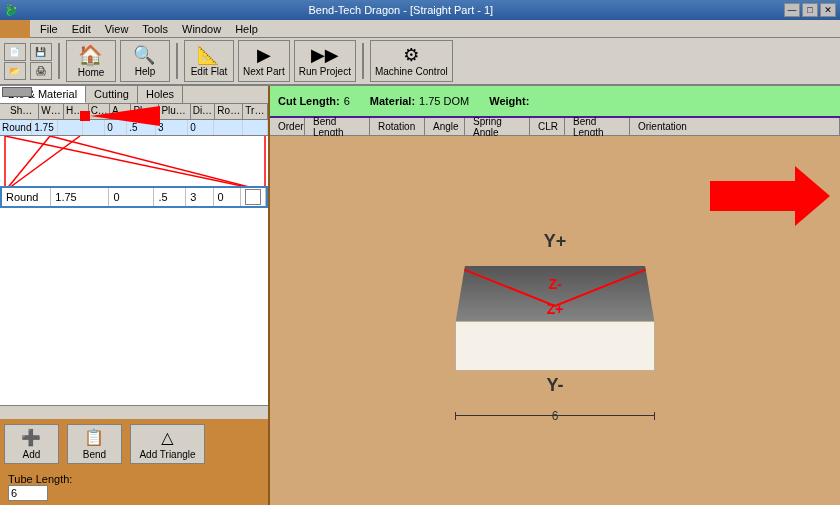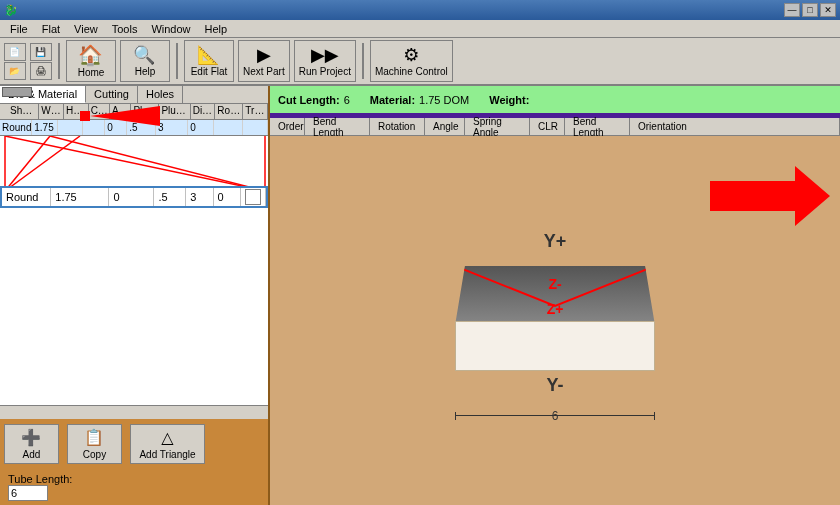--- a/index.html
+++ b/index.html
@@ -27,20 +27,21 @@
 
     
     #menubar {
       background: #d4d0c8;
       height: 18px;
       display: flex;
       align-items: center;
       padding: 0 4px;
       border-bottom: 1px solid #808080;
       gap: 2px;
+      margin-left: 30px;
     }
     .menu-item {
       padding: 1px 6px;
       font-size: 11px;
       cursor: pointer;
       color: black;
     }
 
     
     #toolbar {
@@ -175,21 +176,21 @@
 
     
     #info-bar {
       background: #90ee90;
       height: 32px;
       display: flex;
       align-items: center;
       padding: 0 8px;
       gap: 20px;
       font-size: 11px;
-      border-bottom: 5px solid #4c1d95;
+      border-bottom: 2px solid #4c1d95;
     }
     .info-item { display: flex; gap: 4px; }
     .info-label { font-weight: bold; }
 
     
     #bend-table-header {
       background: #d4d0c8;
       display: flex;
       height: 18px;
       align-items: center;
@@ -297,30 +298,31 @@
       border: 1px solid #808080;
       background: white;
       display: inline-flex; align-items: center; justify-content: center;
     }
   </style>
 </head>
 <body>
 
 <div id="titlebar">
   <span>🐉</span>
+  <span>Bend-Tech Dragon - [Straight Part - 1]</span>
   <div id="titlebar-controls">
     <div class="titlebar-btn">—</div>
     <div class="titlebar-btn">□</div>
     <div class="titlebar-btn">✕</div>
   </div>
 </div>
 
 <div id="menubar">
   <span class="menu-item">File</span>
-  <span class="menu-item">Flat</span>
+  <span class="menu-item">Edit</span>
   <span class="menu-item">View</span>
   <span class="menu-item">Tools</span>
   <span class="menu-item">Window</span>
   <span class="menu-item">Help</span>
 </div>
 
 <div id="toolbar">
 
   <div class="file-btns">
     <div class="file-btn-small" title="New">📄</div>
@@ -431,21 +433,21 @@
       <div class="hscrollbar-thumb"></div>
     </div>
 
     <div id="bottom-btns">
       <div class="panel-btn">
         <span class="btn-icon">➕</span>
         <span>Add</span>
       </div>
       <div class="panel-btn">
         <span class="btn-icon">📋</span>
-        <span>Copy</span>
+        <span>Bend</span>
       </div>
       <div class="panel-btn" style="width:75px;">
         <span class="btn-icon">△</span>
         <span>Add Triangle</span>
       </div>
 
       <svg style="position:absolute; left:80px; top:15px; pointer-events:none;" width="80" height="30">
         <polygon points="80,5 80,25 10,15" fill="red"></polygon>
         <rect x="0" y="10" width="10" height="10" fill="red"></rect>
       </svg>

